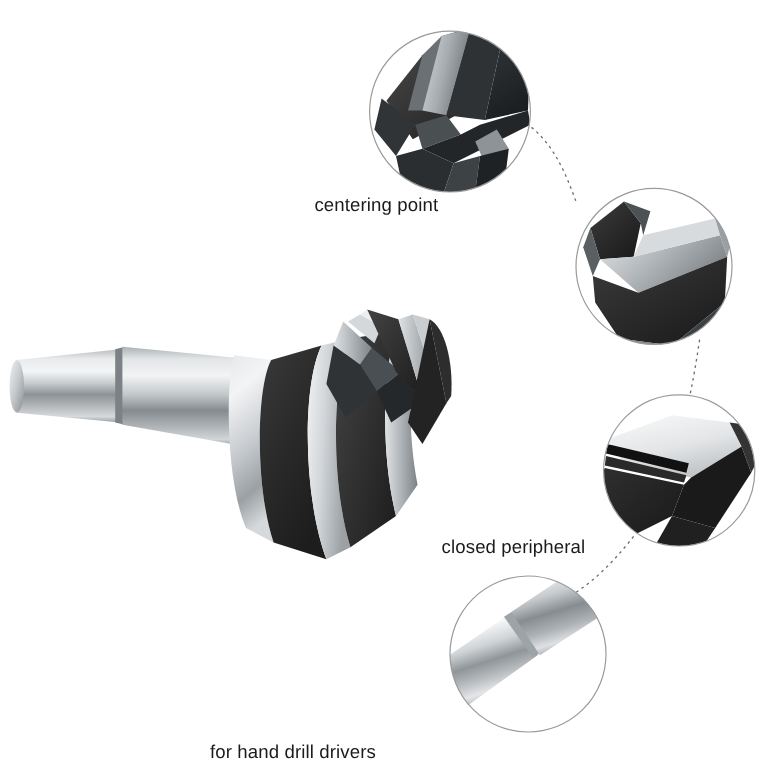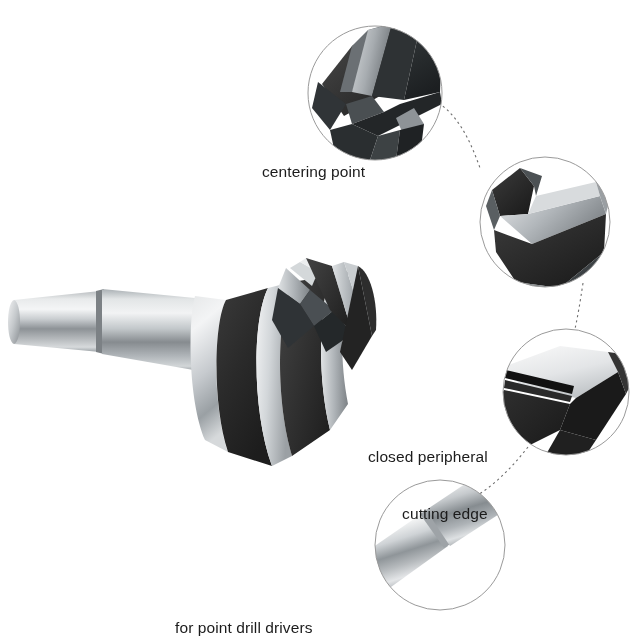--- a/index.html
+++ b/index.html
@@ -284,21 +284,20 @@
       </g>
       <circle cx="440" cy="545" r="65" fill="none" stroke="#9a9a9a" stroke-width="1"></circle>
     </g>
   </svg>
 
   <div class="label" id="lbl-centering">centering point</div>
 
 
   <div class="label" id="lbl-peripheral">
     <div>closed peripheral</div>
-    <div>cutting edge</div>
   </div>
 
   <div class="label" id="lbl-usage">
-    <div>for point drill drivers</div>
+    <div>for hand drill drivers</div>
     
   </div>
 
 </div>
 
 </body></html>

